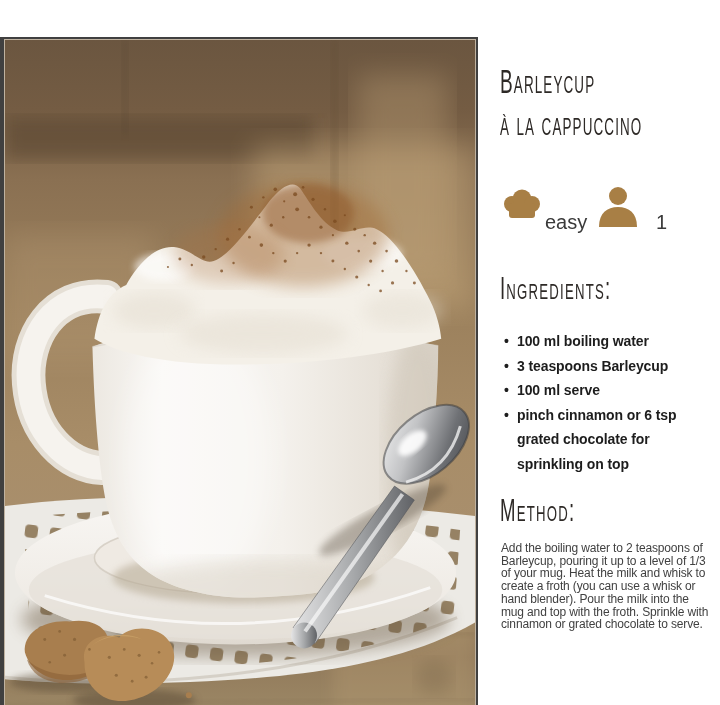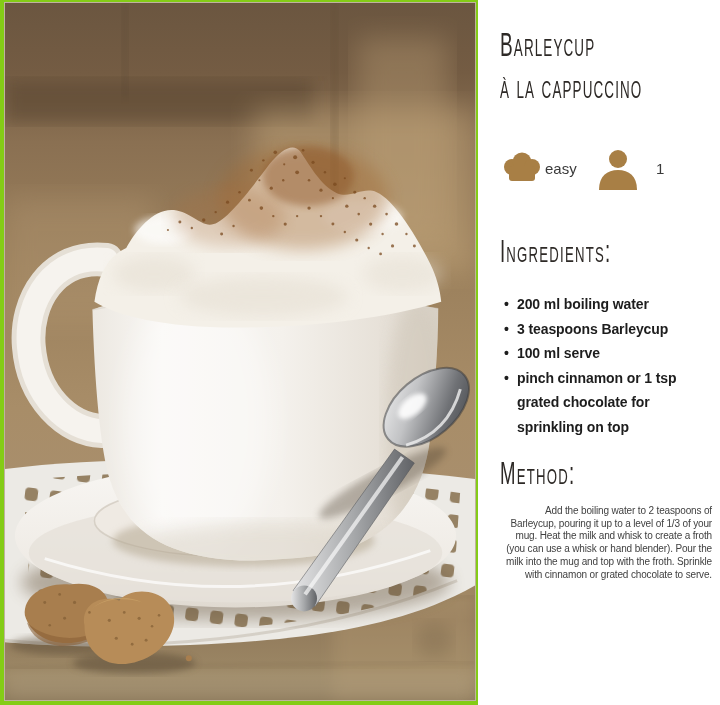--- a/index.html
+++ b/index.html
@@ -1,53 +1,53 @@
 <!DOCTYPE html>
 <html style="--accent_brown: #a87f45; --heading: #2d2926; --body: #1d1d1d; --method: #414141;"><head>
 <meta charset="utf-8">
 <style>
   html,body{margin:0;padding:0;background:#ffffff;}
   body{width:720px;height:705px;position:relative;font-family:"Liberation Sans",sans-serif;overflow:hidden;}
-  #card{position:absolute;inset:0;background:#84cc16;}
+  #card{position:absolute;inset:0;background:#404040;margin-top:37px;}
 
   
   .photo{position:absolute;left:4px;top:2px;width:472px;height:699px;
          border:1px solid #bfb2a0;box-sizing:border-box;overflow:hidden;background:#a18661;}
   .photo svg{display:block;width:100%;height:100%;}
 
   
   .panel{position:absolute;left:478px;top:0;width:242px;height:705px;background:#fff;}
 
   .title{position:absolute;left:22px;top:23px;margin:0;font-weight:400;}
   .title .line{display:block;white-space:nowrap;font-size:34px;line-height:42px;
     font-variant:small-caps;letter-spacing:2px;color:var(--heading,#2d2926);
     transform:scaleX(0.56);transform-origin:0 50%;}
 
   .meta{position:absolute;left:22px;top:148px;width:210px;height:42px;}
   .meta .icon{position:absolute;color:var(--accent_brown,#a87f45);}
   .meta .hat{left:2px;top:4px;width:40px;height:34px;}
   .meta .person{left:96px;top:1px;width:44px;height:41px;}
-  .meta .label{position:absolute;top:0;font-size:15px;line-height:42px;color:#3a3a3a;}
+  .meta .label{position:absolute;top:16px;font-size:20px;line-height:42px;color:#3a3a3a;}
   .meta .easy{left:45px;}
   .meta .count{left:156px;}
 
   h2.section{position:absolute;left:22px;margin:0;font-weight:400;white-space:nowrap;
     font-size:31px;line-height:36px;font-variant:small-caps;letter-spacing:2px;
     color:var(--heading,#2d2926);transform:scaleX(0.6);transform-origin:0 0;}
   #ingredients-heading{top:234px;}
   #method-heading{top:456px;}
 
   ul.ingredients{position:absolute;left:26px;top:292px;width:200px;margin:0;padding:0;list-style:none;}
   ul.ingredients li{display:flex;font-weight:700;font-size:14px;line-height:24.6px;
     color:var(--body,#1d1d1d);letter-spacing:-0.1px;}
   ul.ingredients li::before{content:"\2022";flex:0 0 13px;width:13px;}
   ul.ingredients li .txt{width:190px;}
 
   p.method{position:absolute;left:23px;top:505px;width:211px;margin:0;
-    font-size:10px;line-height:12.7px;letter-spacing:-0.15px;color:var(--method,#414141);text-align:right;}
+    font-size:12px;line-height:12.7px;letter-spacing:-0.15px;color:var(--method,#414141);}
 </style>
 </head>
 <body>
 
 <div id="card">
 
   <figure class="photo" style="margin:0">
     <svg viewBox="0 0 473 700" preserveAspectRatio="none">
       <defs>
         <linearGradient id="bgGrad" x1="0" y1="0" x2="0" y2="1">
@@ -288,30 +288,30 @@
           <path d="M3,41 C3,27 11,21 22,21 C33,21 41,27 41,41 Z"></path>
         </svg>
       </span>
       <span class="label count">1</span>
     </div>
 
     <h2 class="section" id="ingredients-heading">Ingredients:</h2>
 
     <ul class="ingredients">
       <li>
-          <span class="txt">200 ml boiling water</span>
+          <span class="txt">100 ml boiling water</span>
         </li>
       <li>
           <span class="txt">3 teaspoons Barleycup</span>
         </li>
       <li>
           <span class="txt">100 ml serve</span>
         </li>
       <li>
-          <span class="txt">pinch cinnamon or 1 tsp grated chocolate for sprinkling on top</span>
+          <span class="txt">pinch cinnamon or 6 tsp grated chocolate for sprinkling on top</span>
         </li>
     </ul>
 
     <h2 class="section" id="method-heading">Method:</h2>
 
     <p class="method">Add the boiling water to 2 teaspoons of Barleycup, pouring it up to a level of 1/3 of your mug. Heat the milk and whisk to create a froth (you can use a whisk or hand blender). Pour the milk into the mug and top with the froth. Sprinkle with cinnamon or grated chocolate to serve.</p>
 
   </aside>
 </div>
 

